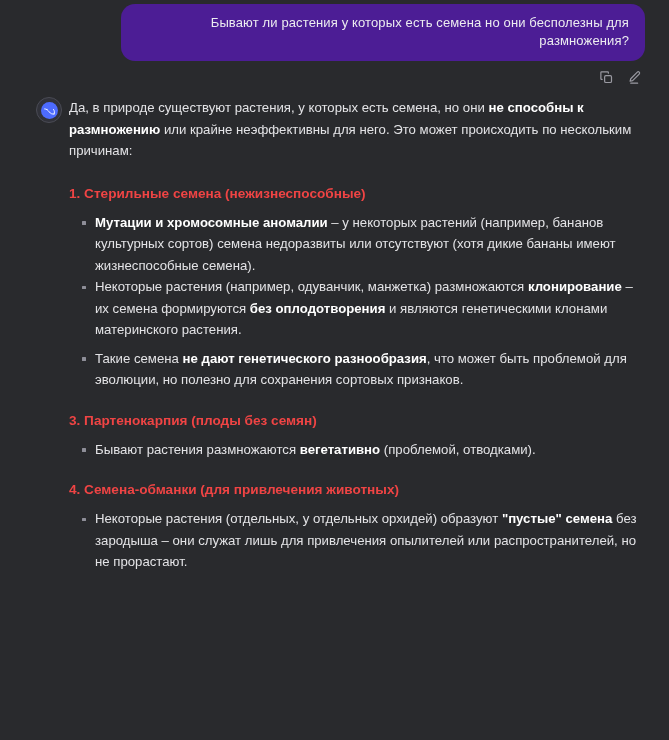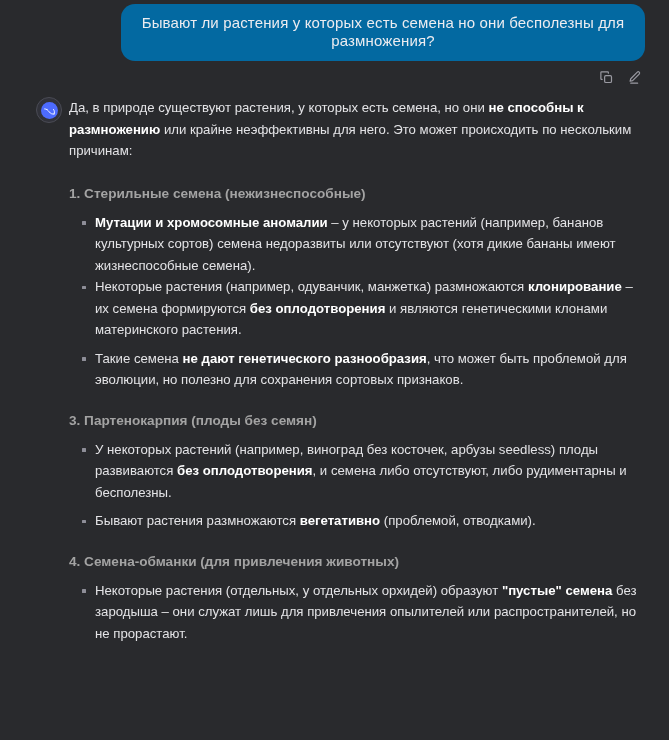--- a/index.html
+++ b/index.html
@@ -24,28 +24,28 @@
   }
 
   
   .user-row {
     display: flex;
     justify-content: flex-end;
     padding: 4px 24px 0 24px;
     box-sizing: border-box;
   }
   .user-bubble {
-    background: #0369a1;
+    background: #4c1d95;
     color: #ececf0;
     border-radius: 14px;
     padding: 10px 16px 11px 16px;
-    font-size: 15px;
+    font-size: 13px;
     line-height: 18px;
     max-width: 492px;
-    text-align: center;
+    text-align: right;
     letter-spacing: 0.01em;
   }
 
   
   .action-row {
     display: flex;
     justify-content: flex-end;
     gap: 11px;
     padding: 8px 26px 0 0;
   }
@@ -102,21 +102,21 @@
   .answer p {
     margin: 0 0 4px 0;
   }
   .answer p.intro {
     margin-bottom: 2px;
   }
 
   h3.section {
     font-size: 13.6px;
     font-weight: bold;
-    color: #a3a3a3;
+    color: #ef4444;
     margin: 20px 0 9px 0;
     line-height: 19px;
   }
   h3.section.first { margin-top: 22px; }
 
   ul.bullets {
     list-style: none;
     margin: 0;
     padding: 0;
   }
@@ -194,23 +194,20 @@
           <span>Некоторые растения (например, одуванчик, манжетка) размножаются </span><b>клонирование</b><span> – их семена формируются </span><b>без оплодотворения</b><span> и являются генетическими клонами материнского растения.</span>
         </li>
         <li>
           <span>Такие семена </span><b>не дают генетического разнообразия</b><span>, что может быть проблемой для эволюции, но полезно для сохранения сортовых признаков.</span>
         </li>
       </ul>
 
       <h3 class="section">3. Партенокарпия (плоды без семян)</h3>
       <ul class="bullets">
         <li>
-          <span>У некоторых растений (например, виноград без косточек, арбузы seedless) плоды развиваются </span><b>без оплодотворения</b><span>, и семена либо отсутствуют, либо рудиментарны и бесполезны.</span>
-        </li>
-        <li>
           <span>Бывают растения размножаются </span><b>вегетативно</b><span> (проблемой, отводками).</span>
         </li>
       </ul>
 
       <h3 class="section">4. Семена-обманки (для привлечения животных)</h3>
       <ul class="bullets">
         <li>
           <span>Некоторые растения (отдельных, у отдельных орхидей) образуют </span><b>"пустые" семена</b><span> без зародыша – они служат лишь для привлечения опылителей или распространителей, но не прорастают.</span>
         </li>
       </ul>

